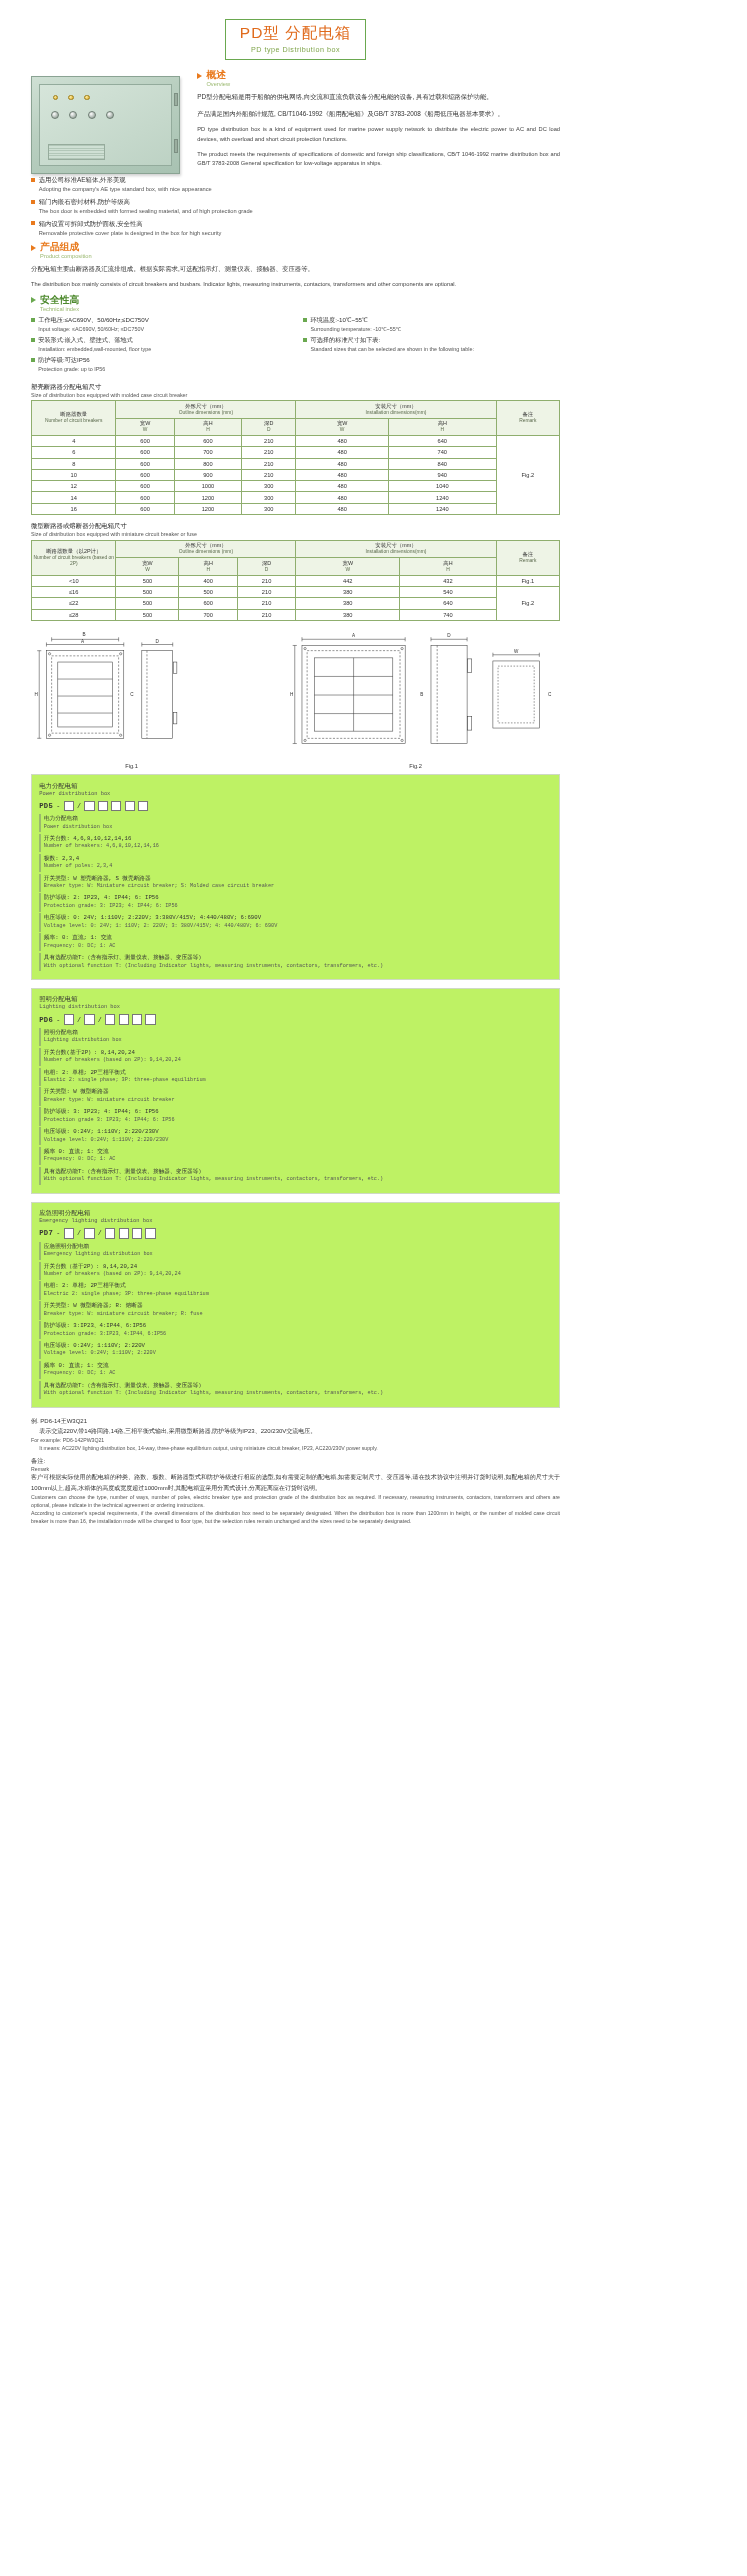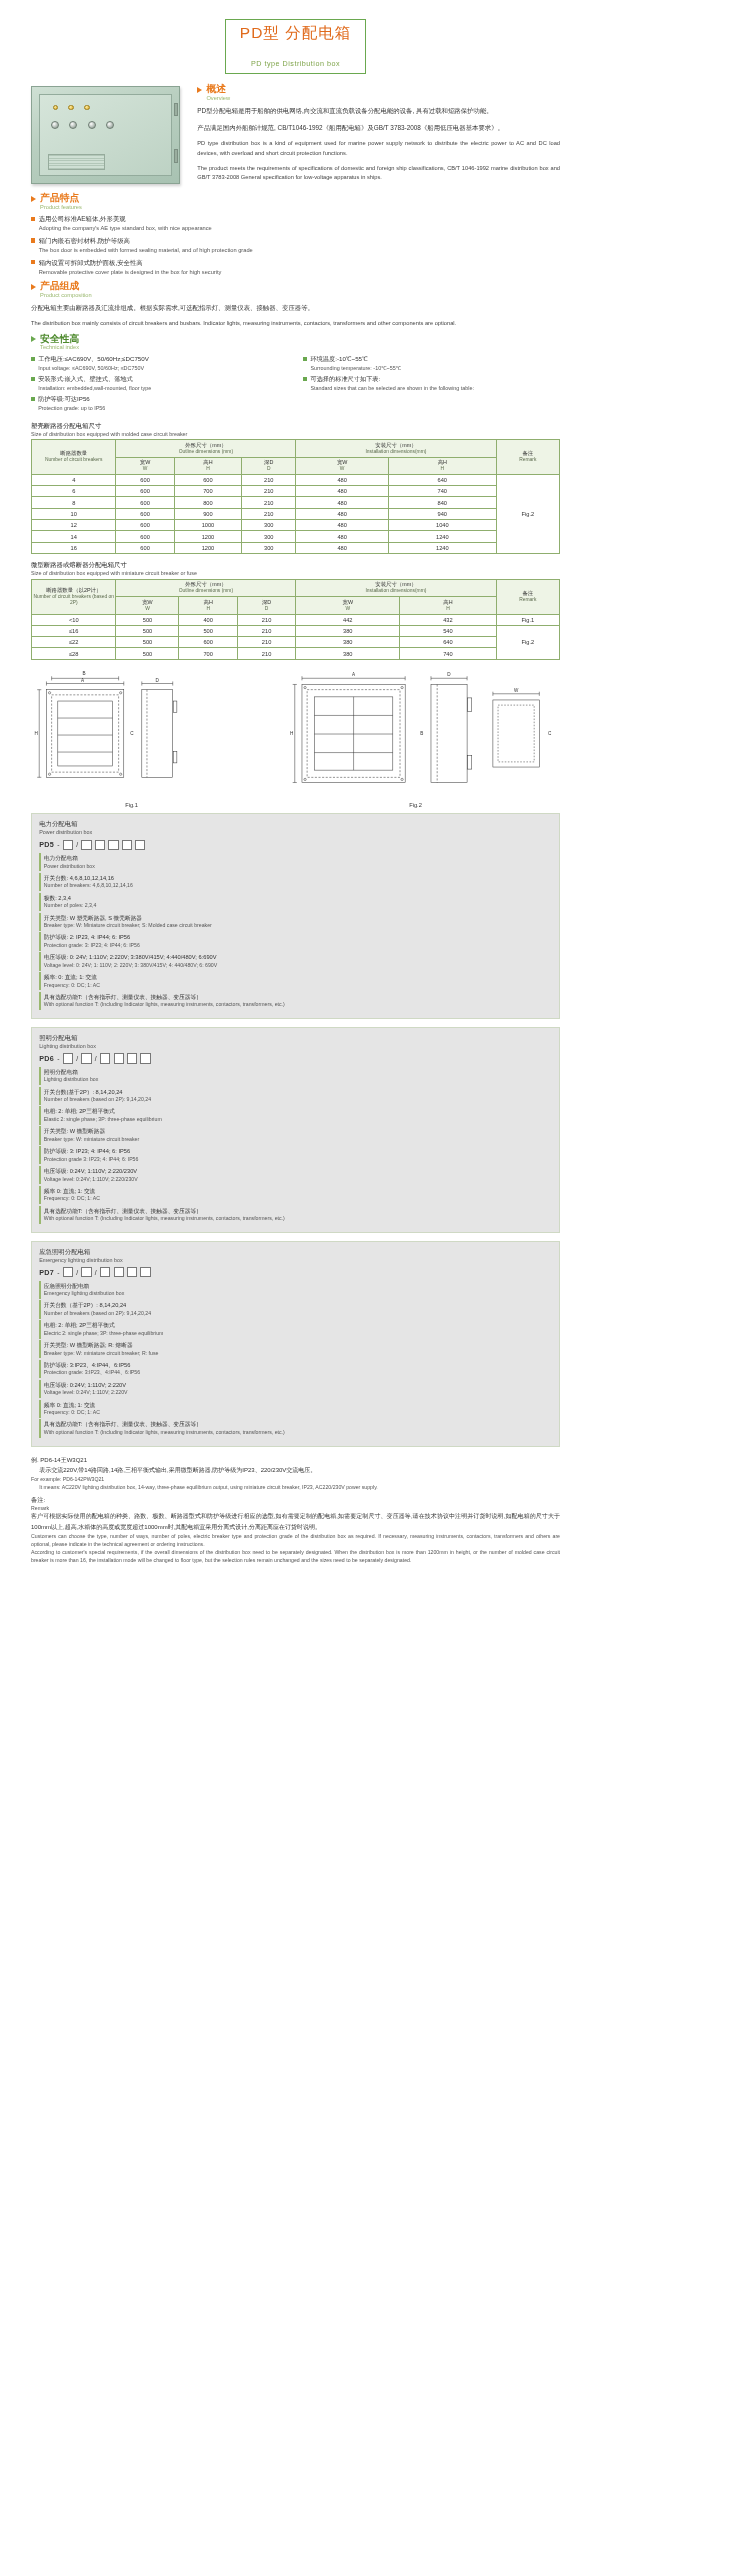--- a/index.html
+++ b/index.html
@@ -22,21 +22,21 @@
   .doc-title-cn {
     color: #e06a1b;
     font-size: 15.5px;
     letter-spacing: 1px;
     line-height: 1.1;
   }
   .doc-title-en {
     color: #7fa44a;
     font-size: 7.2px;
     letter-spacing: 0.5px;
-    margin-top: 18px;
+    margin-top: 4px;
   }
 
   
   .sec-head { display: flex; align-items: flex-start; margin: 5.2px 0 3.1px 0; }
   .sec-arrow {
     width: 0; height: 0;
     border-left: 5.7px solid #e97a1d;
     border-top: 3.6px solid transparent;
     border-bottom: 3.6px solid transparent;
     margin-right: 4.1px; margin-top: 2.6px;
@@ -44,21 +44,21 @@
   .sec-text-cn { color: #e97a1d; font-size: 9.8px; font-weight: bold; line-height: 1.1; }
   .sec-text-en { color: #9ab86f; font-size: 5.7px; line-height: 1.2; }
 
   .sec-head-green .sec-arrow { border-left-color: #6aa84f; }
   .sec-head-green .sec-text-cn { color: #4e8a2e; }
 
   
   .para { font-size: 6.4px; line-height: 1.85; color: #333; margin: 2.1px 0 5.2px 0; text-align: justify; }
   .para-en { font-size: 5.7px; line-height: 1.7; color: #444; margin: 2.1px 0 5.2px 0; text-align: justify; }
 
-  .top-row { display: flex; gap: 11.3px; align-items: flex-start; }
+  .top-row { display: flex; gap: 11.3px; align-items: flex-end; }
   .top-left { width: 155px; flex: none; padding-top: 7.2px; }
   .top-right { flex: 1; }
 
   
   .prod-img {
     width: 149px; height: 98px;
     background: linear-gradient(160deg,#cfe0d4 0%,#b9cfc0 40%,#a8c2b2 100%);
     border: 0.5px solid #8aa393;
     position: relative;
     box-shadow: 1px 1.5px 2.6px rgba(0,0,0,.18);
@@ -121,21 +121,21 @@
   table.dim th .en { display: block; font-size: 4.9px; color: #5c6b4e; }
   table.dim td { height: 11.3px; }
 
   
   .draw-row { display: flex; gap: 13.4px; margin: 9.3px 0 3.1px 0; justify-content: space-between; }
   .draw-cell { text-align: center; }
   .draw-cap { font-size: 5.7px; color: #333; margin-top: 2.1px; }
   .svgbox { background: #fff; }
 
   
-  .model-block { border: 0.5px solid #cfd9c4; background: #e5e5e5; padding: 6.2px 7.2px; margin: 5.2px 0 8.2px 0; }
+  .model-block { border: 0.5px solid #cfd9c4; background: #bef264; padding: 6.2px 7.2px; margin: 5.2px 0 8.2px 0; font-family: Liberation Mono, monospace; }
   .model-title { font-size: 6.4px; margin-bottom: 1px; }
   .model-title .en { font-size: 5.4px; color: #555; display: block; }
   .code-line {
     display: flex; align-items: center; gap: 3.1px; margin: 4.1px 0 3.1px 0;
     font-size: 6.7px; letter-spacing: 0.3px;
   }
   .code-pref { font-weight: bold; font-size: 7.2px; }
   .code-slot {
     display: inline-block; width: 10.3px; height: 10.3px; border: 0.5px solid #777; background: #fff;
   }
@@ -190,27 +190,20 @@
           <div class="sec-text-en">Overview</div>
         </div>
       </div>
       <div class="para">PD型分配电箱是用于船舶的供电网络,向交流和直流负载设备分配电能的设备, 具有过载和短路保护功能。</div>
       <div class="para">产品满足国内外船舶计规范, CB/T1046-1992《船用配电箱》及GB/T 3783-2008《船用低压电器基本要求》。</div>
       <div class="para-en">PD type distribution box is a kind of equipment used for marine power supply network to distribute the electric power to AC and DC load devices, with overload and short circuit protection functions.</div>
       <div class="para-en">The product meets the requirements of specifications of domestic and foreign ship classifications, CB/T 1046-1992 marine distribution box and GB/T 3783-2008 General specification for low-voltage apparatus in ships.</div>
     </div>
   </div>
 
-  <div class="sec-head">
-    <div class="sec-arrow"></div>
-    <div>
-      <div class="sec-text-cn">产品特点</div>
-      <div class="sec-text-en">Product features</div>
-    </div>
-  </div>
   <div class="blist">
     <div class="brow">
       <div class="bsq"></div>
       <div class="btxt"><span>选用公司标准AE箱体,外形美观</span>
         <span class="en">Adopting the company's AE type standard box, with nice appearance</span></div>
     </div>
     <div class="brow">
       <div class="bsq"></div>
       <div class="btxt"><span>箱门内嵌石密封材料,防护等级高</span>
         <span class="en">The box door is embedded with formed sealing material, and of high protection grade</span></div>

